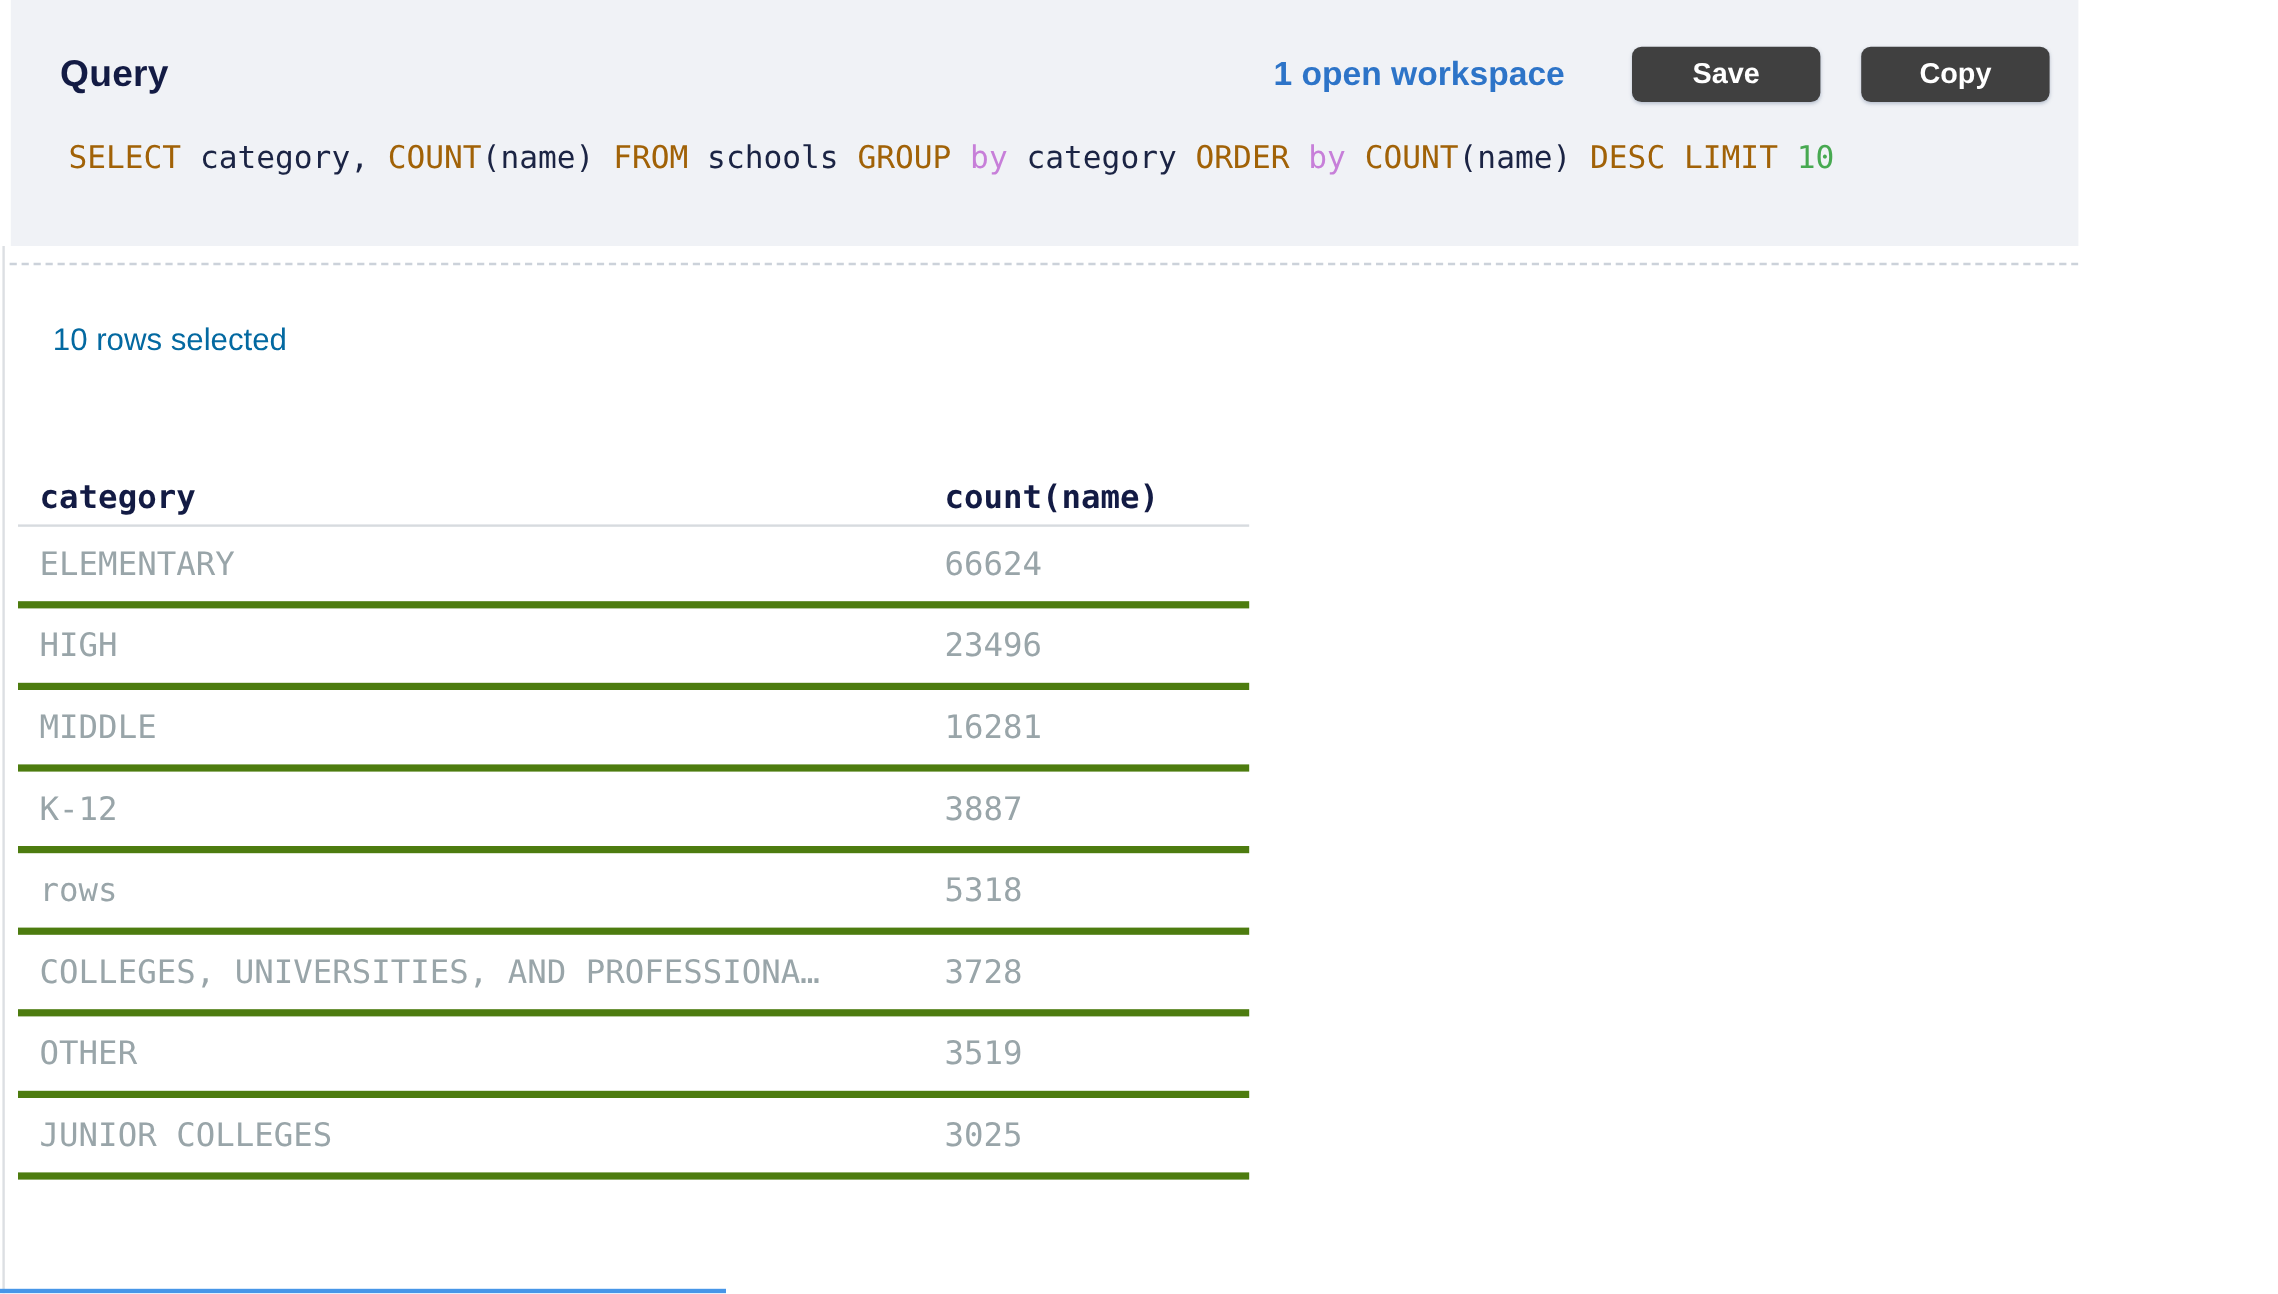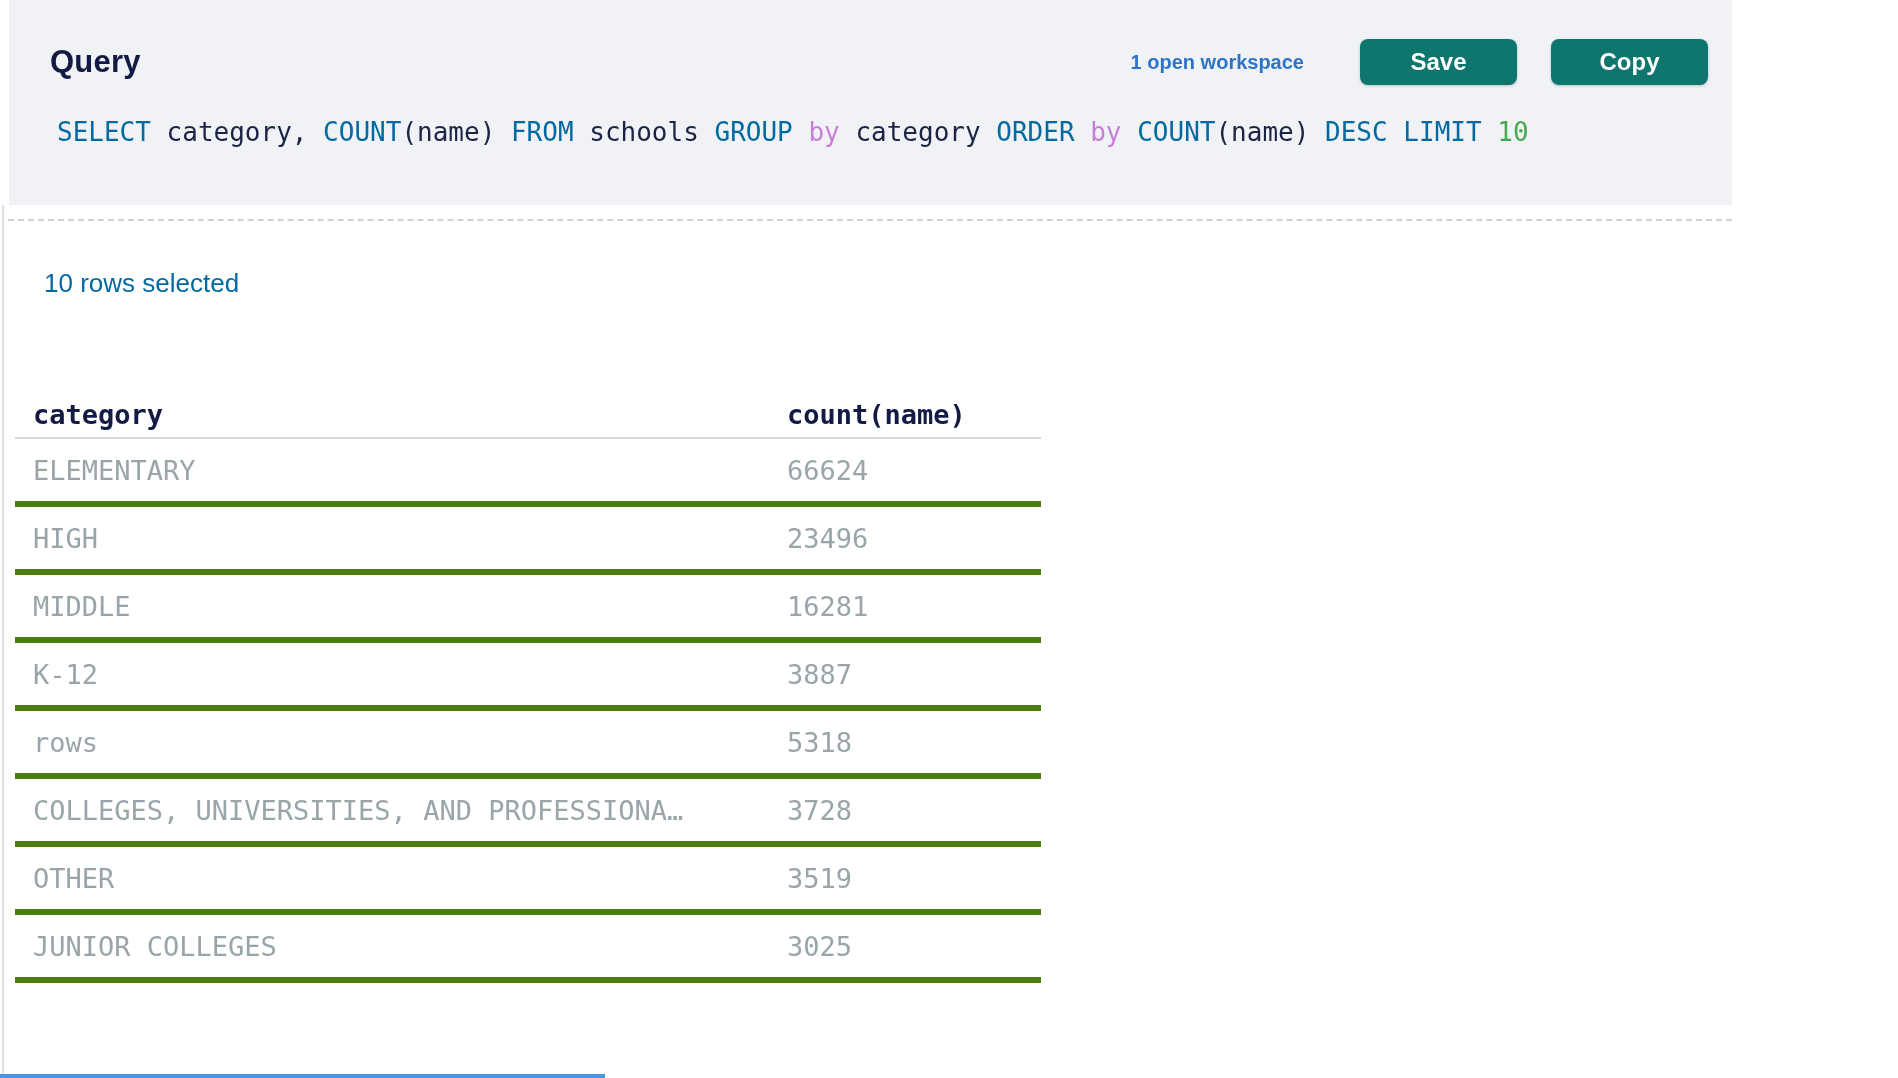--- a/index.html
+++ b/index.html
@@ -5,33 +5,33 @@
   html,body{margin:0;padding:0;background:#ffffff;}
   #page{position:relative;width:1732px;height:1078px;background:#ffffff;overflow:hidden;
         font-family:"Liberation Sans", sans-serif;}
 
   
   .hdr{position:absolute;left:9px;top:0;width:1889px;height:205px;background:#f0f2f6;}
   .hdr-row1{position:absolute;left:41px;top:32px;right:80px;height:60px;
             display:flex;align-items:center;}
   .title{font-size:31px;font-weight:700;color:#131b44;letter-spacing:0.2px;}
   .hdr-right{margin-left:auto;display:flex;align-items:center;}
-  .ws-link{font-size:20px;font-weight:700;color:#2d74c8;margin-right:56px;cursor:pointer;}
-  .btn{width:157px;height:46px;border:none;border-radius:8px;background:#0f766e;
+  .ws-link{font-size:28px;font-weight:700;color:#2d74c8;margin-right:56px;cursor:pointer;}
+  .btn{width:157px;height:46px;border:none;border-radius:8px;background:#404040;
        color:#ffffff;font-family:"Liberation Sans", sans-serif;font-size:24px;font-weight:700;
        cursor:pointer;box-shadow:0 1px 3px rgba(90,110,140,0.35);}
   .btn-save{margin-right:34px;}
   .btn-copy{margin-right:66px;}
   .collapse{width:44px;height:36px;background:transparent;border:none;cursor:pointer;
             display:flex;align-items:center;justify-content:center;padding:0;}
 
   
   .sql{position:absolute;left:48px;top:114px;font-family:"DejaVu Sans Mono", monospace;
        font-size:26px;line-height:36px;white-space:pre;color:#1b2444;}
-  .tok.keyword{color:#0369a1;}
+  .tok.keyword{color:#a16207;}
   .tok.plain{color:#1b2444;}
   .tok.modifier{color:#c77fd9;}
   .tok.number{color:#47a951;}
 
   
   .hdr-dash{position:absolute;left:8px;right:0;top:219px;border-top:2px dashed #ccd2da;}
 
   
   .vline{position:absolute;left:2px;top:205px;bottom:0;width:2px;background:#dcdfe3;}
 

